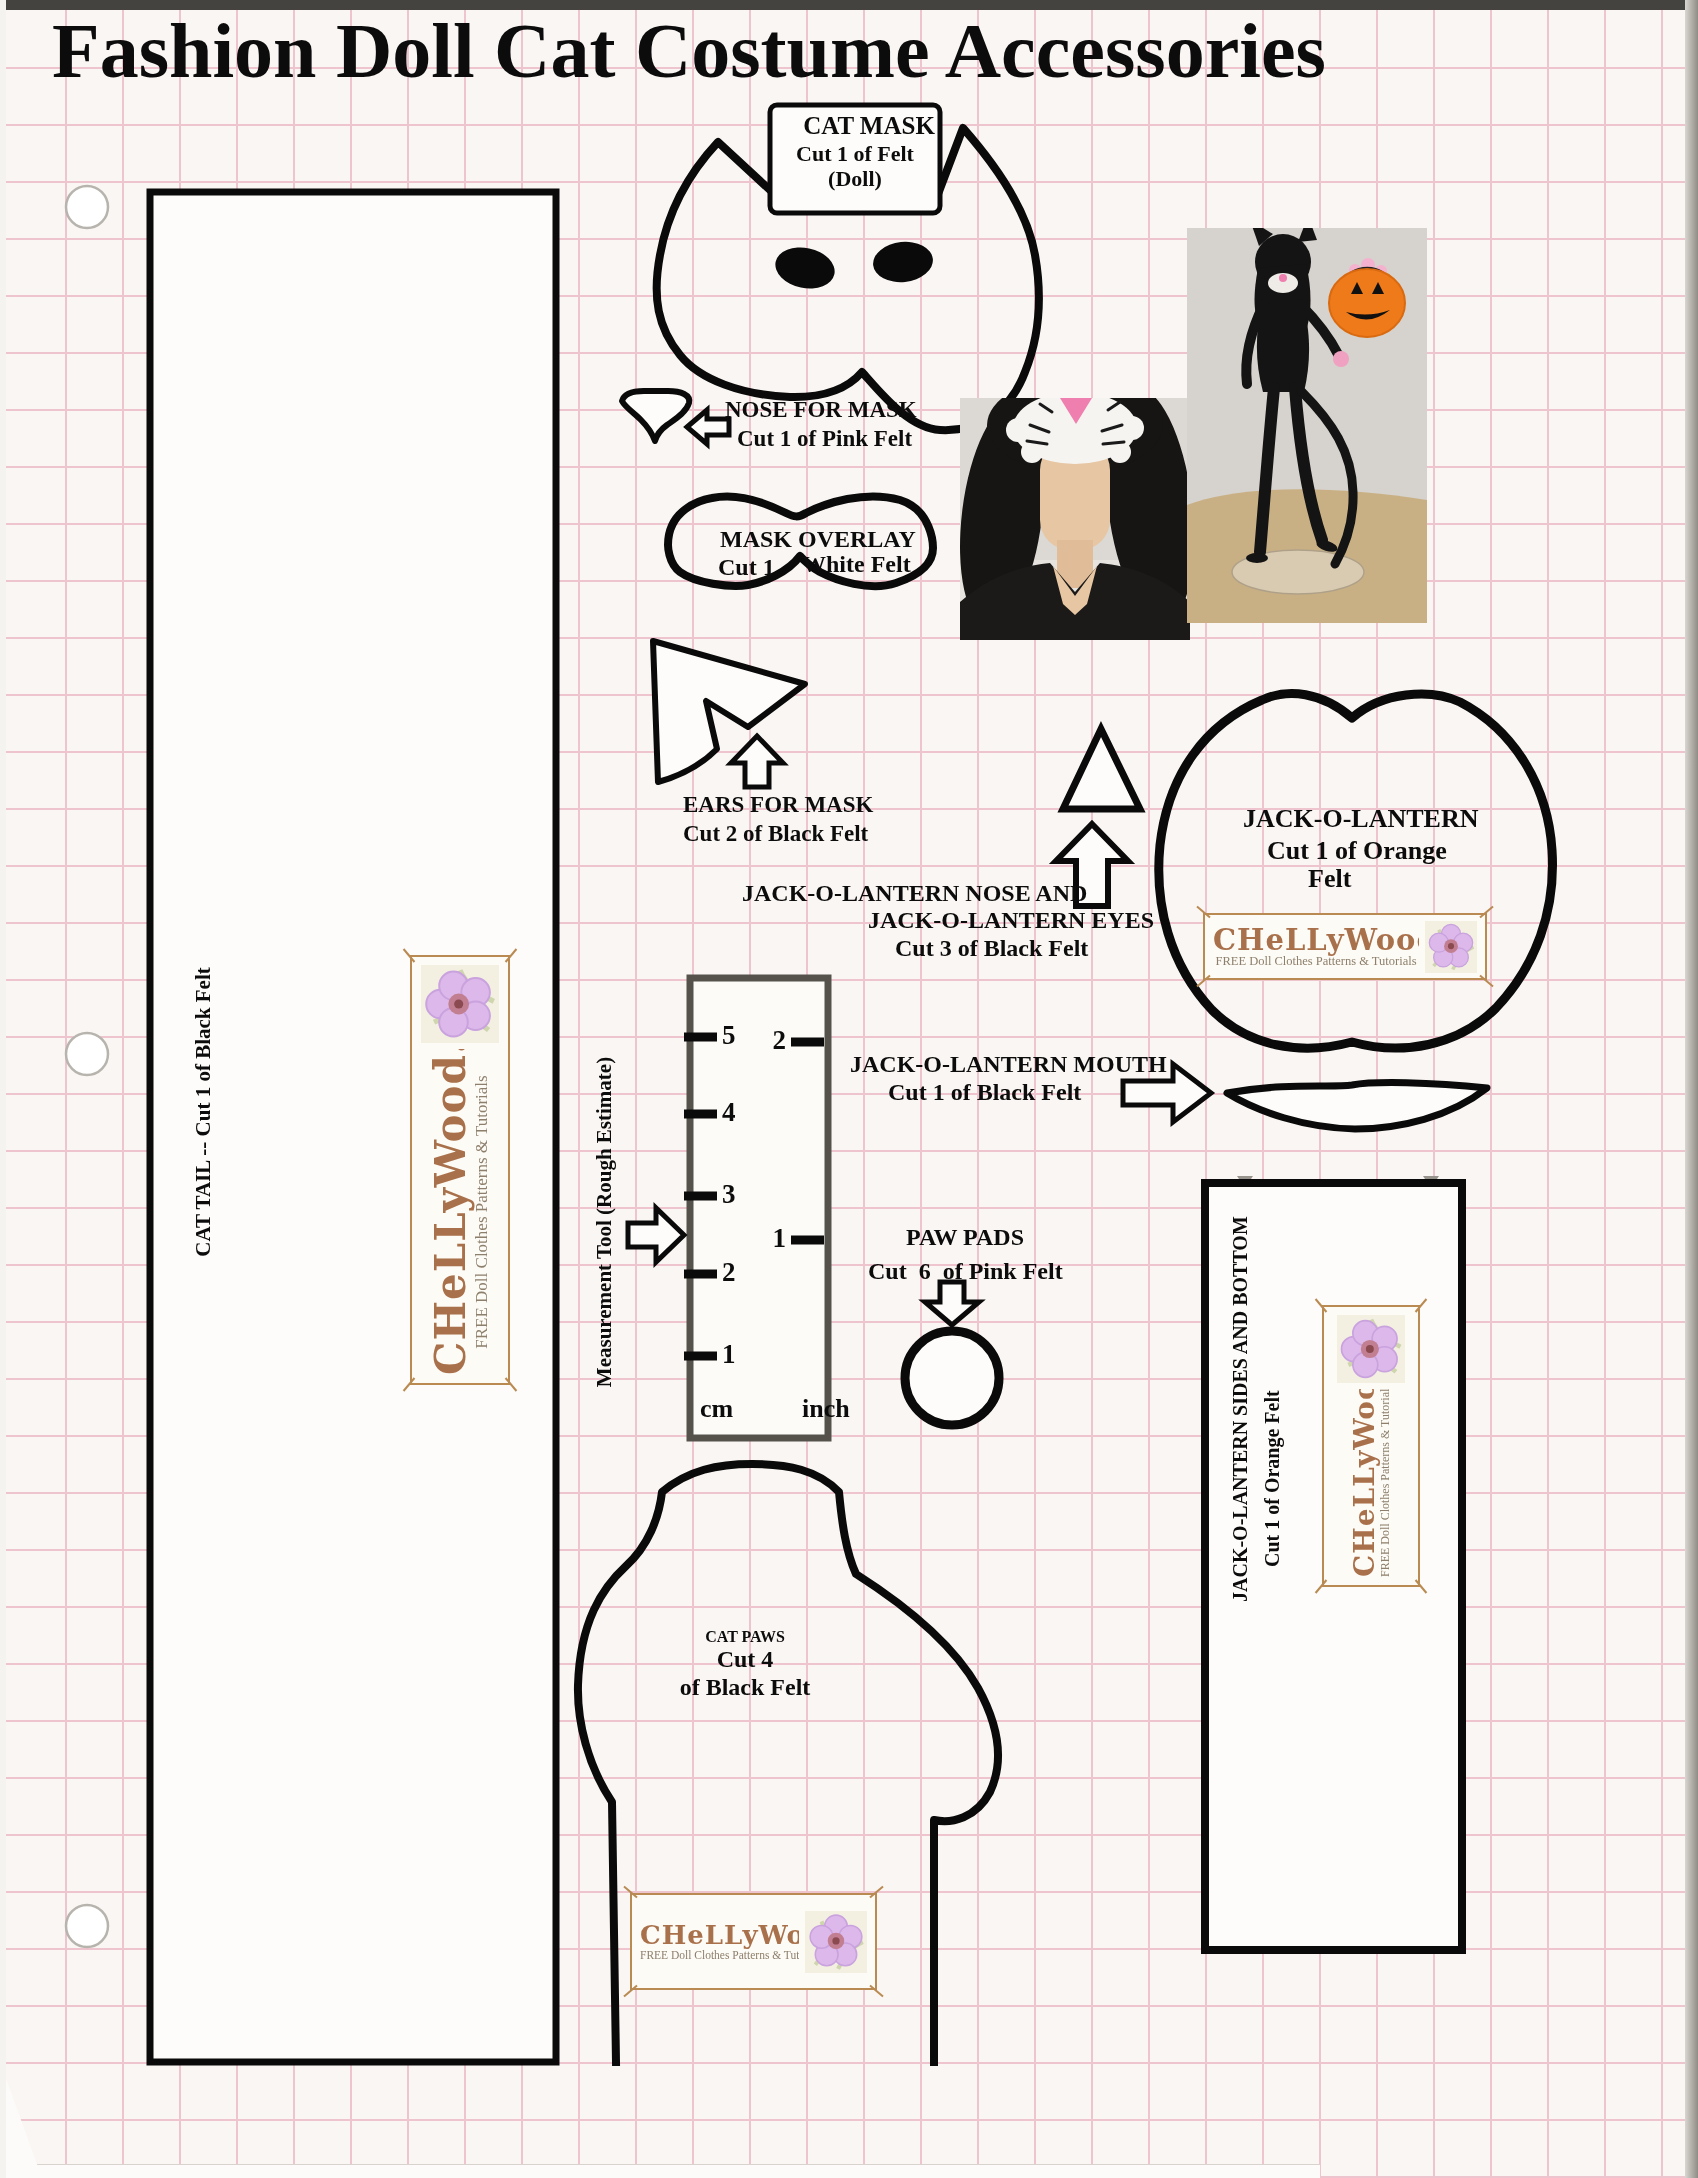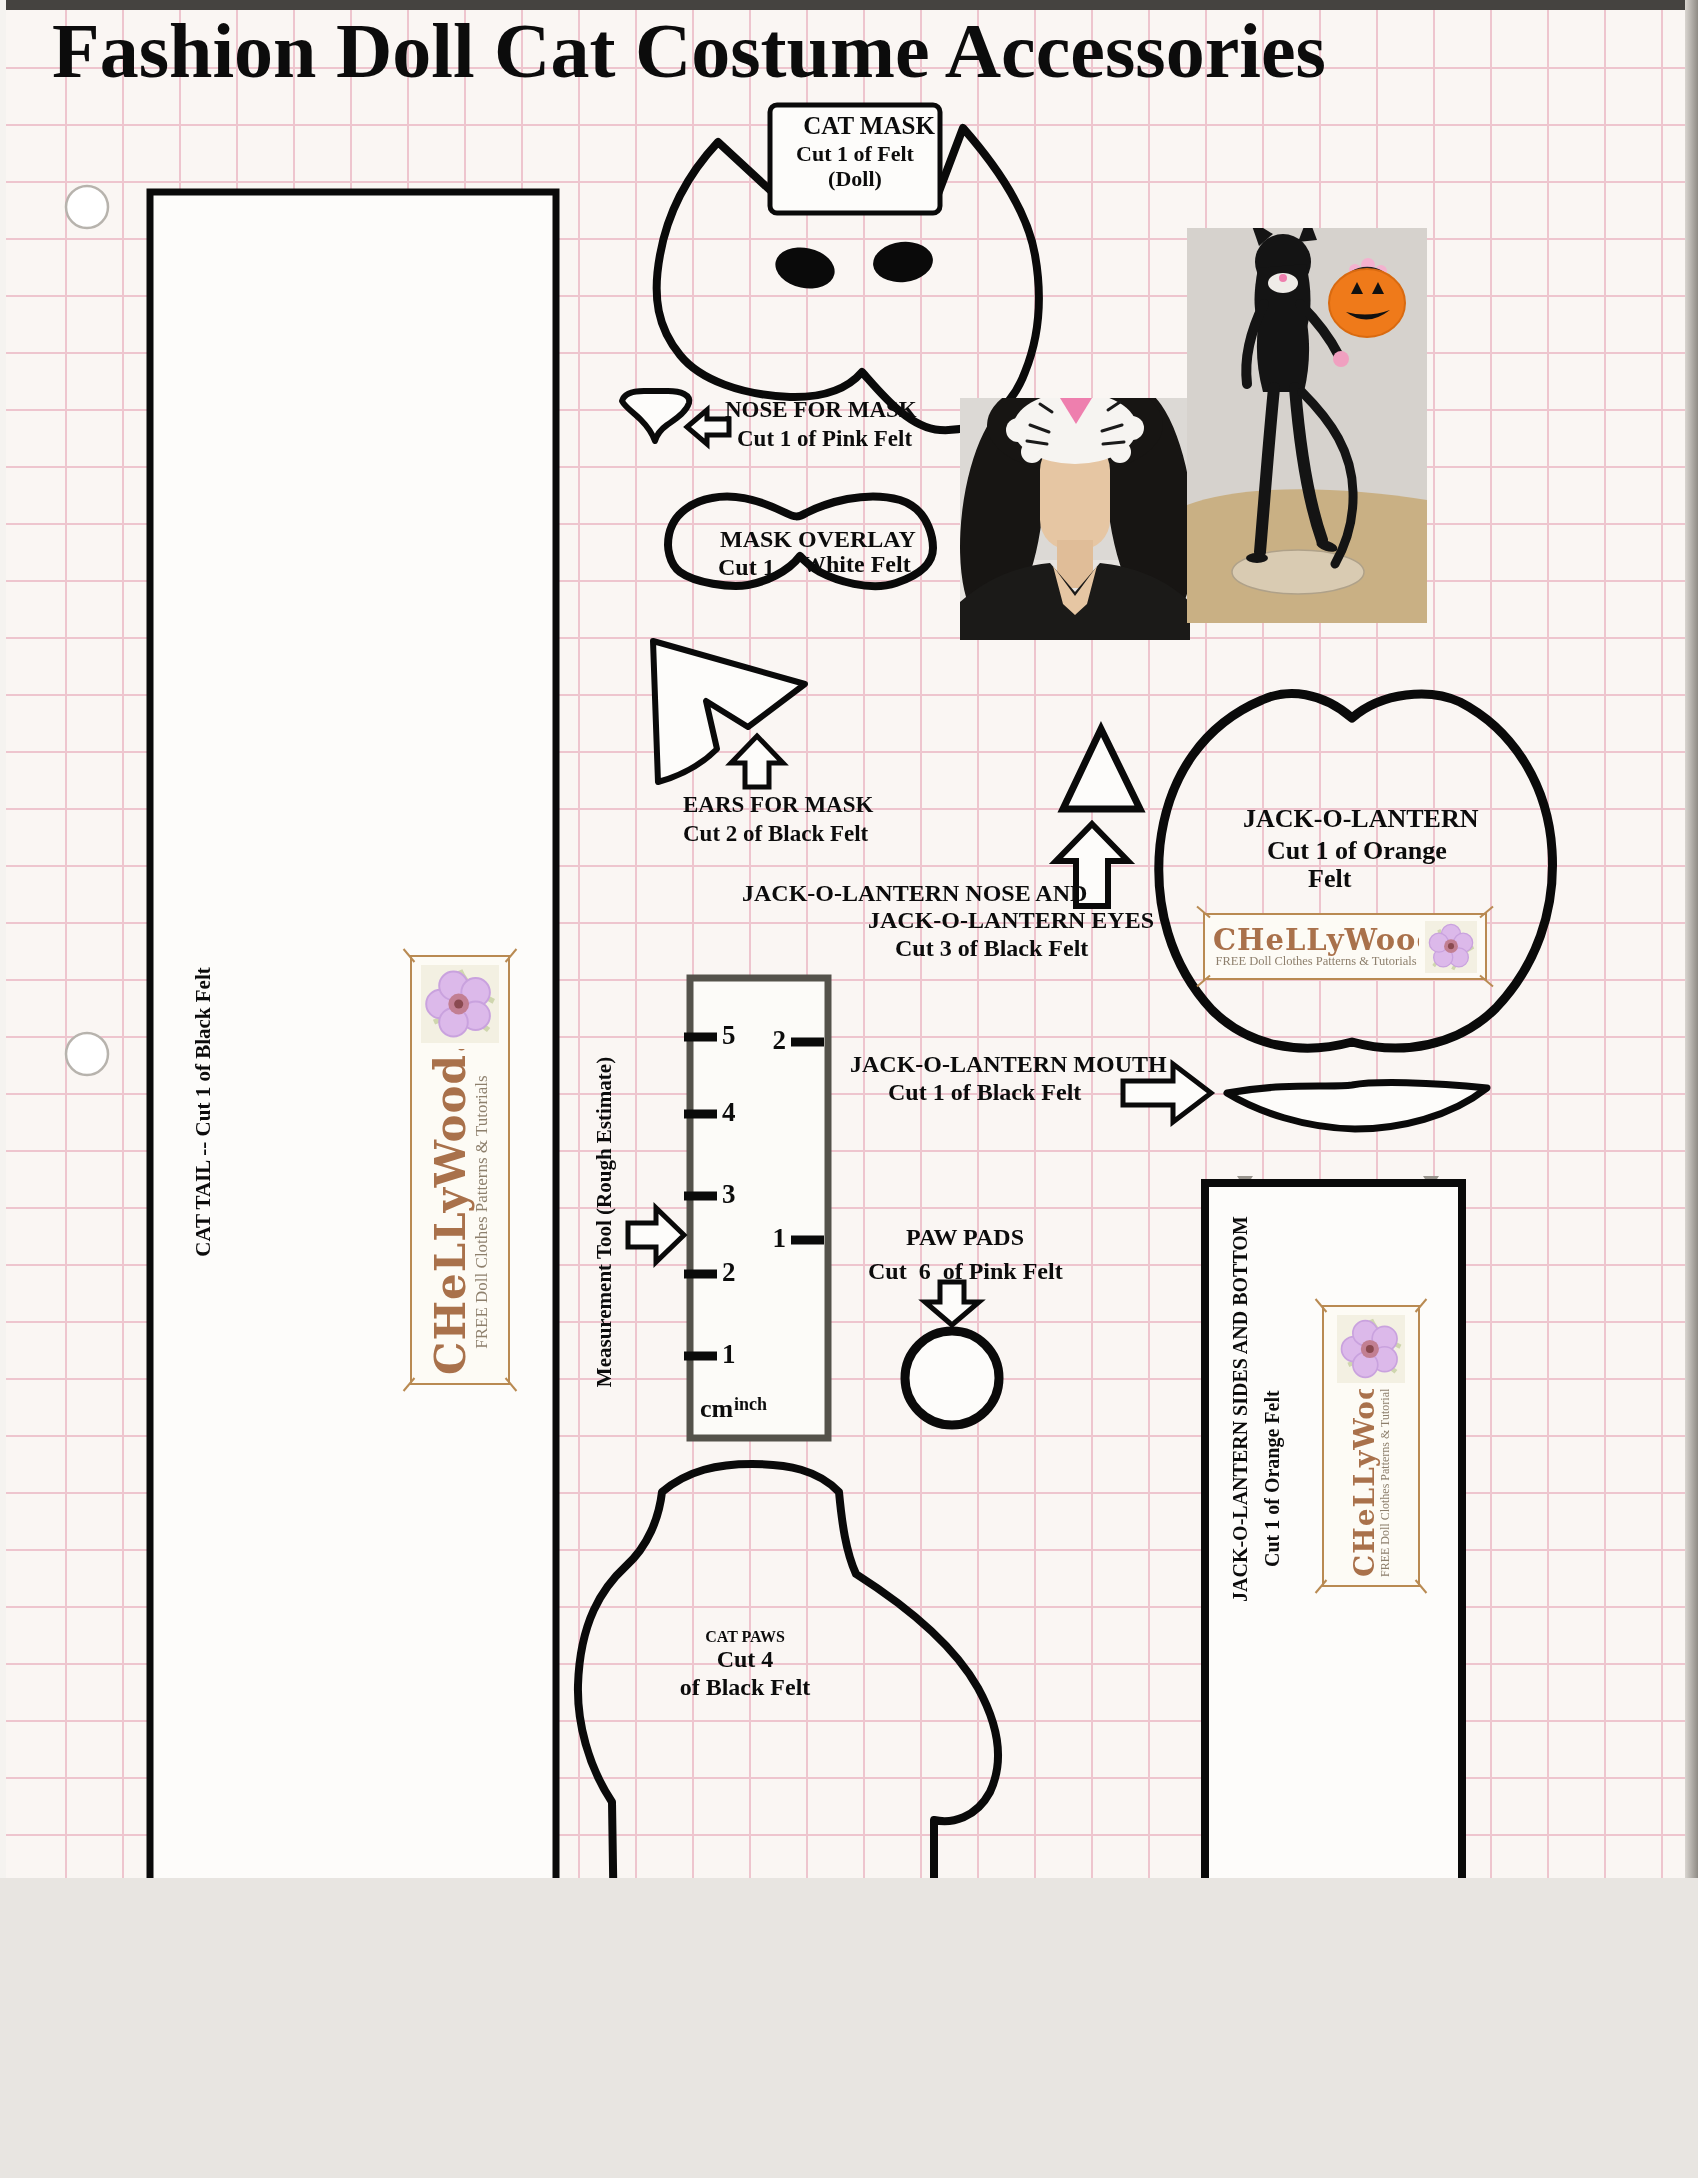--- a/index.html
+++ b/index.html
@@ -1,17 +1,17 @@
 <!DOCTYPE html>
 <html><head>
 <meta charset="utf-8">
 <style>
   html,body { margin:0; padding:0; background:#e8e5e1; }
   #sheet {
-    position:relative; width:1698px; height:1878px; overflow:hidden;
+    position:relative; width:1698px; height:2178px; overflow:hidden;
     background-color:#faf6f3;
     background-image:
       repeating-linear-gradient(to right, transparent 0, transparent 55px, #eec5ce 55px, #eec5ce 57px),
       repeating-linear-gradient(to bottom, transparent 0, transparent 55px, #eec5ce 55px, #eec5ce 57px);
     background-position: 10px 12px;
     font-family:"Liberation Serif", serif;
     color:#0c0c0c;
     text-decoration:underline;
   }
   .abs { position:absolute; }
@@ -246,21 +246,21 @@
   <div class="lbl vrt" style="left:1193px; top:1475px; width:160px; height:24px; font-size:20px;">Cut 1 of Orange Felt</div>
 
   <div class="lbl" style="left:722px; top:1020px; font-size:27px;">5</div>
   <div class="lbl" style="left:722px; top:1097px; font-size:27px;">4</div>
   <div class="lbl" style="left:722px; top:1179px; font-size:27px;">3</div>
   <div class="lbl" style="left:722px; top:1257px; font-size:27px;">2</div>
   <div class="lbl" style="left:722px; top:1339px; font-size:27px;">1</div>
   <div class="lbl" style="left:752px; top:1025px; width:34px; text-align:right; font-size:27px;">2</div>
   <div class="lbl" style="left:752px; top:1223px; width:34px; text-align:right; font-size:27px;">1</div>
   <div class="lbl" style="left:700px; top:1394px; font-size:26px;">cm</div>
-  <div class="lbl" style="left:734px; top:1394px; font-size:18px;">inch</div>
+  <div class="lbl" style="left:802px; top:1394px; font-size:26px;">inch</div>
 
   <div class="wm" style="left:245px; top:1120px; width:430px; height:100px; transform:rotate(-90deg);">
     <i class="ck tl"></i>
       <i class="ck tr"></i>
       <i class="ck bl"></i>
       <i class="ck br"></i>
     <div class="txt">
       <div class="site" style="font-size:42px;">CHeLLyWood.coM</div>
       <div class="tag" style="font-size:17px;">FREE Doll Clothes Patterns &amp; Tutorials</div>
     </div>

